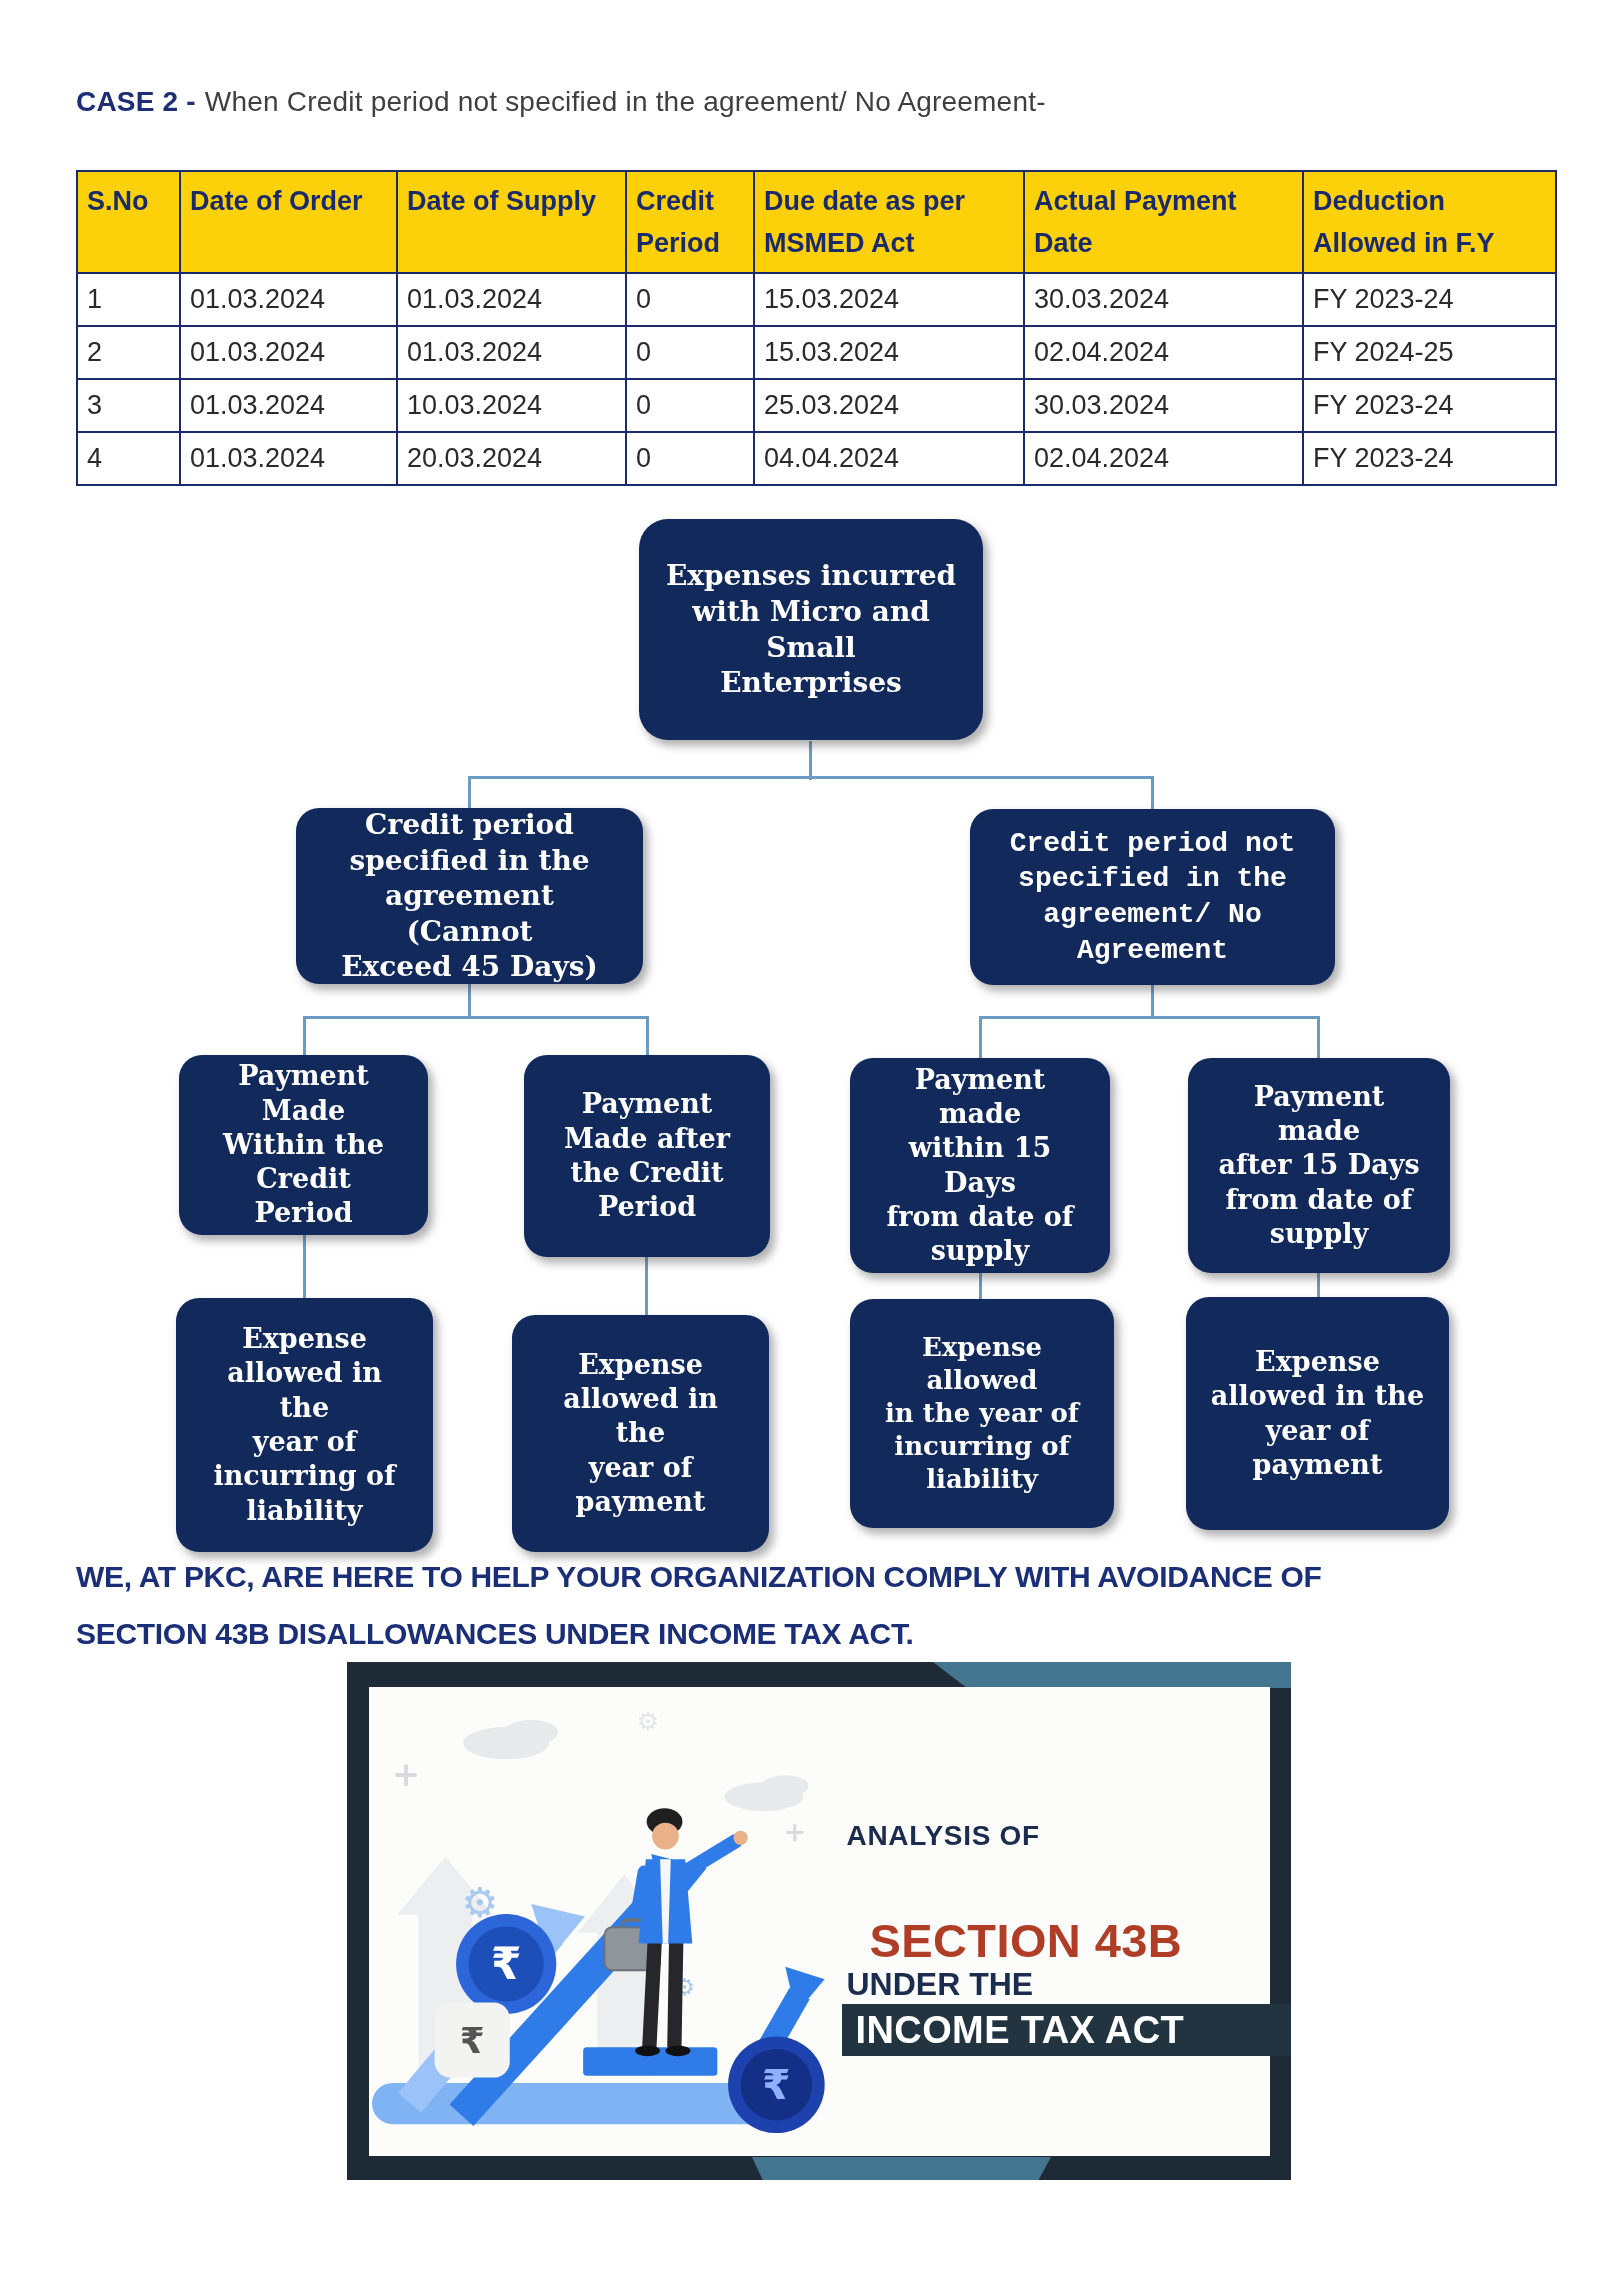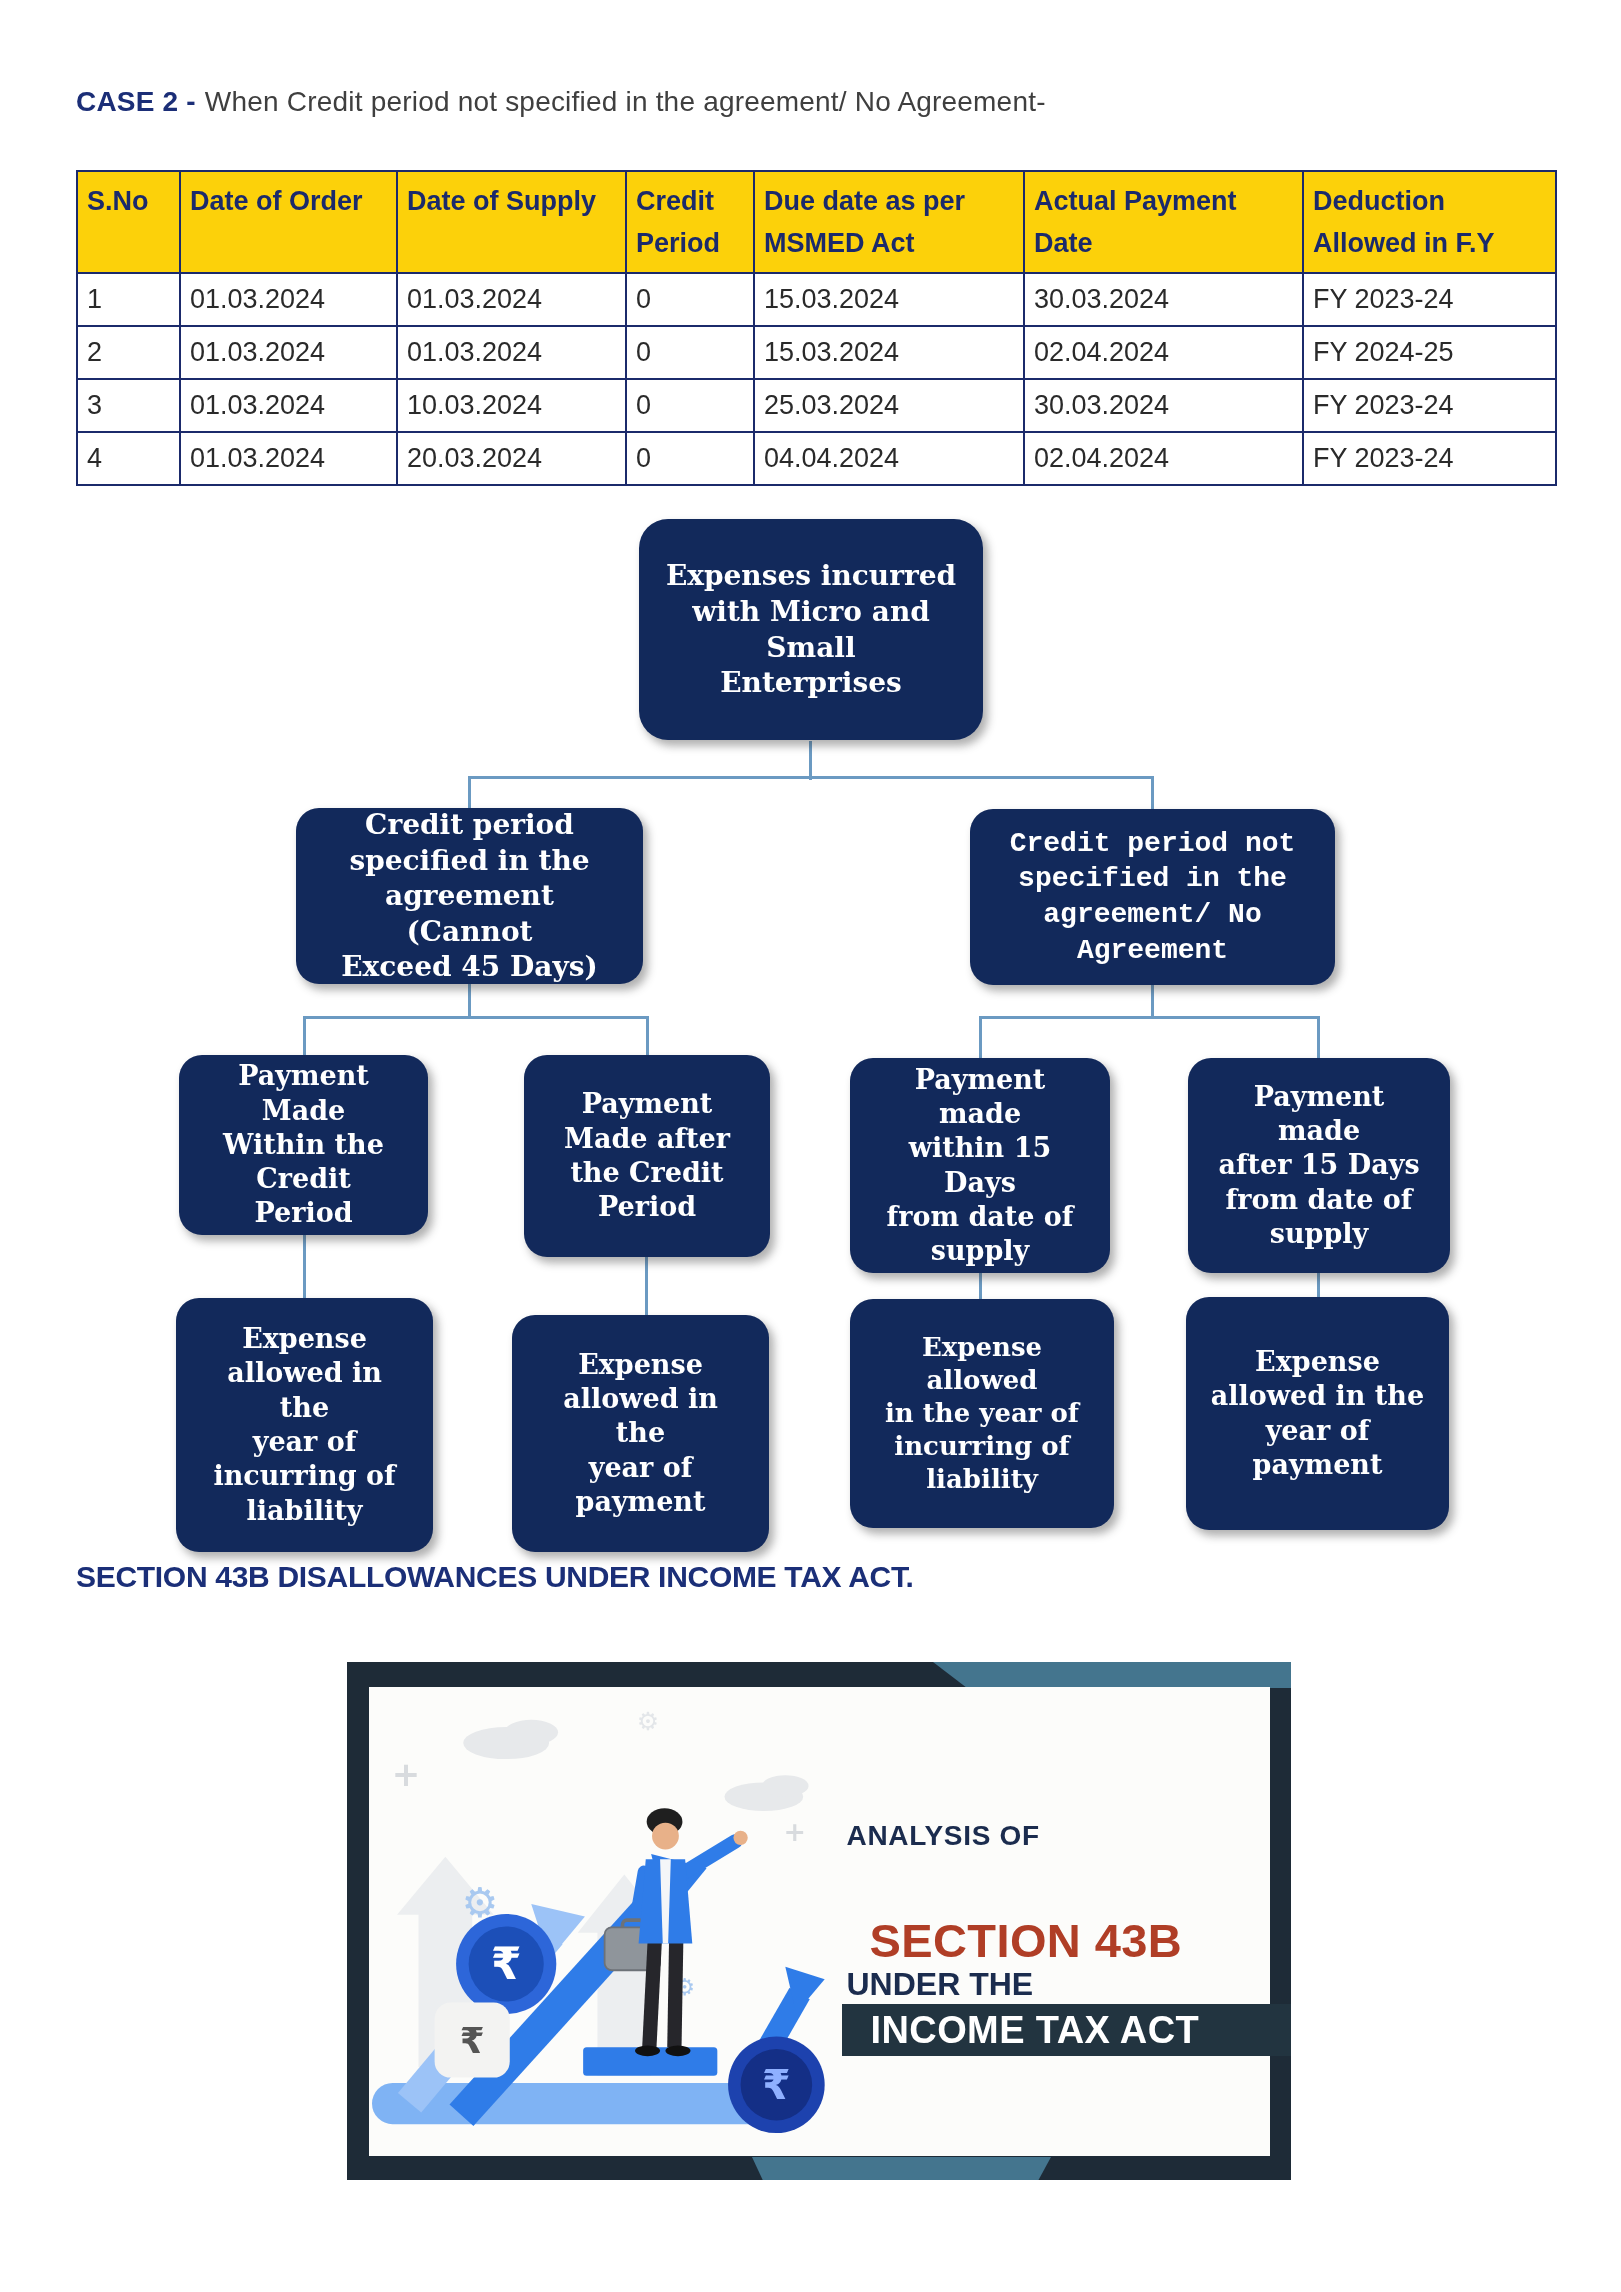--- a/index.html
+++ b/index.html
@@ -54,21 +54,21 @@
   .banner-inner{position:absolute;left:21.5px;top:25px;right:21.5px;bottom:24px;background:#fcfcfa;}
   .b-illus{position:absolute;left:3.6px;top:3.6px;width:467px;height:461px;}
   .b-analysis{position:absolute;left:478px;top:133px;font-size:28px;font-weight:bold;color:#1b2c4e;letter-spacing:0.7px;}
   .b-clause-row{position:absolute;left:476px;top:159px;display:flex;align-items:baseline;}
   .b-clause{font-size:57px;font-weight:bold;color:#b03e26;letter-spacing:0.4px;}
   .b-clause-of{font-size:34px;font-weight:bold;color:#1b2c4e;margin-left:12.5px;}
   .b-section{position:absolute;left:501px;top:226px;font-size:47px;font-weight:bold;color:#b03e26;letter-spacing:0.4px;}
   .b-under{position:absolute;left:478px;top:279px;font-size:32px;font-weight:bold;color:#1b2c4e;}
   .b-bar{
     position:absolute;left:473px;top:317px;right:-21.5px;height:52px;background:#223440;
-    color:#ffffff;font-size:38px;font-weight:bold;display:flex;align-items:center;padding-left:29px;letter-spacing:0.4px;
+    color:#ffffff;font-size:38px;font-weight:bold;display:flex;align-items:center;padding-left:14px;letter-spacing:0.4px;
   }
 </style>
 </head>
 <body>
 
 <div class="heading">
   <span class="prefix">CASE 2 -</span><span>When Credit period not specified in the agreement/ No Agreement-</span>
 </div>
 
 <table class="msme-table">
@@ -209,20 +209,21 @@
 liability</span>
   </div>
 <div class="fbox" id="fb-h">
     <span class="txt">Expense
 allowed in the
 year of
 payment</span>
   </div>
 
 <div class="note">
+  <div>WE, AT PKC, ARE HERE TO HELP YOUR ORGANIZATION COMPLY WITH AVOIDANCE OF</div>
   <div>SECTION 43B DISALLOWANCES UNDER INCOME TAX ACT.</div>
 </div>
 
 <div class="banner">
   <div class="teal-top"></div>
   <div class="teal-bottom"></div>
   <div class="banner-inner">
 
     <svg class="b-illus" viewBox="0 0 522 515">
 

